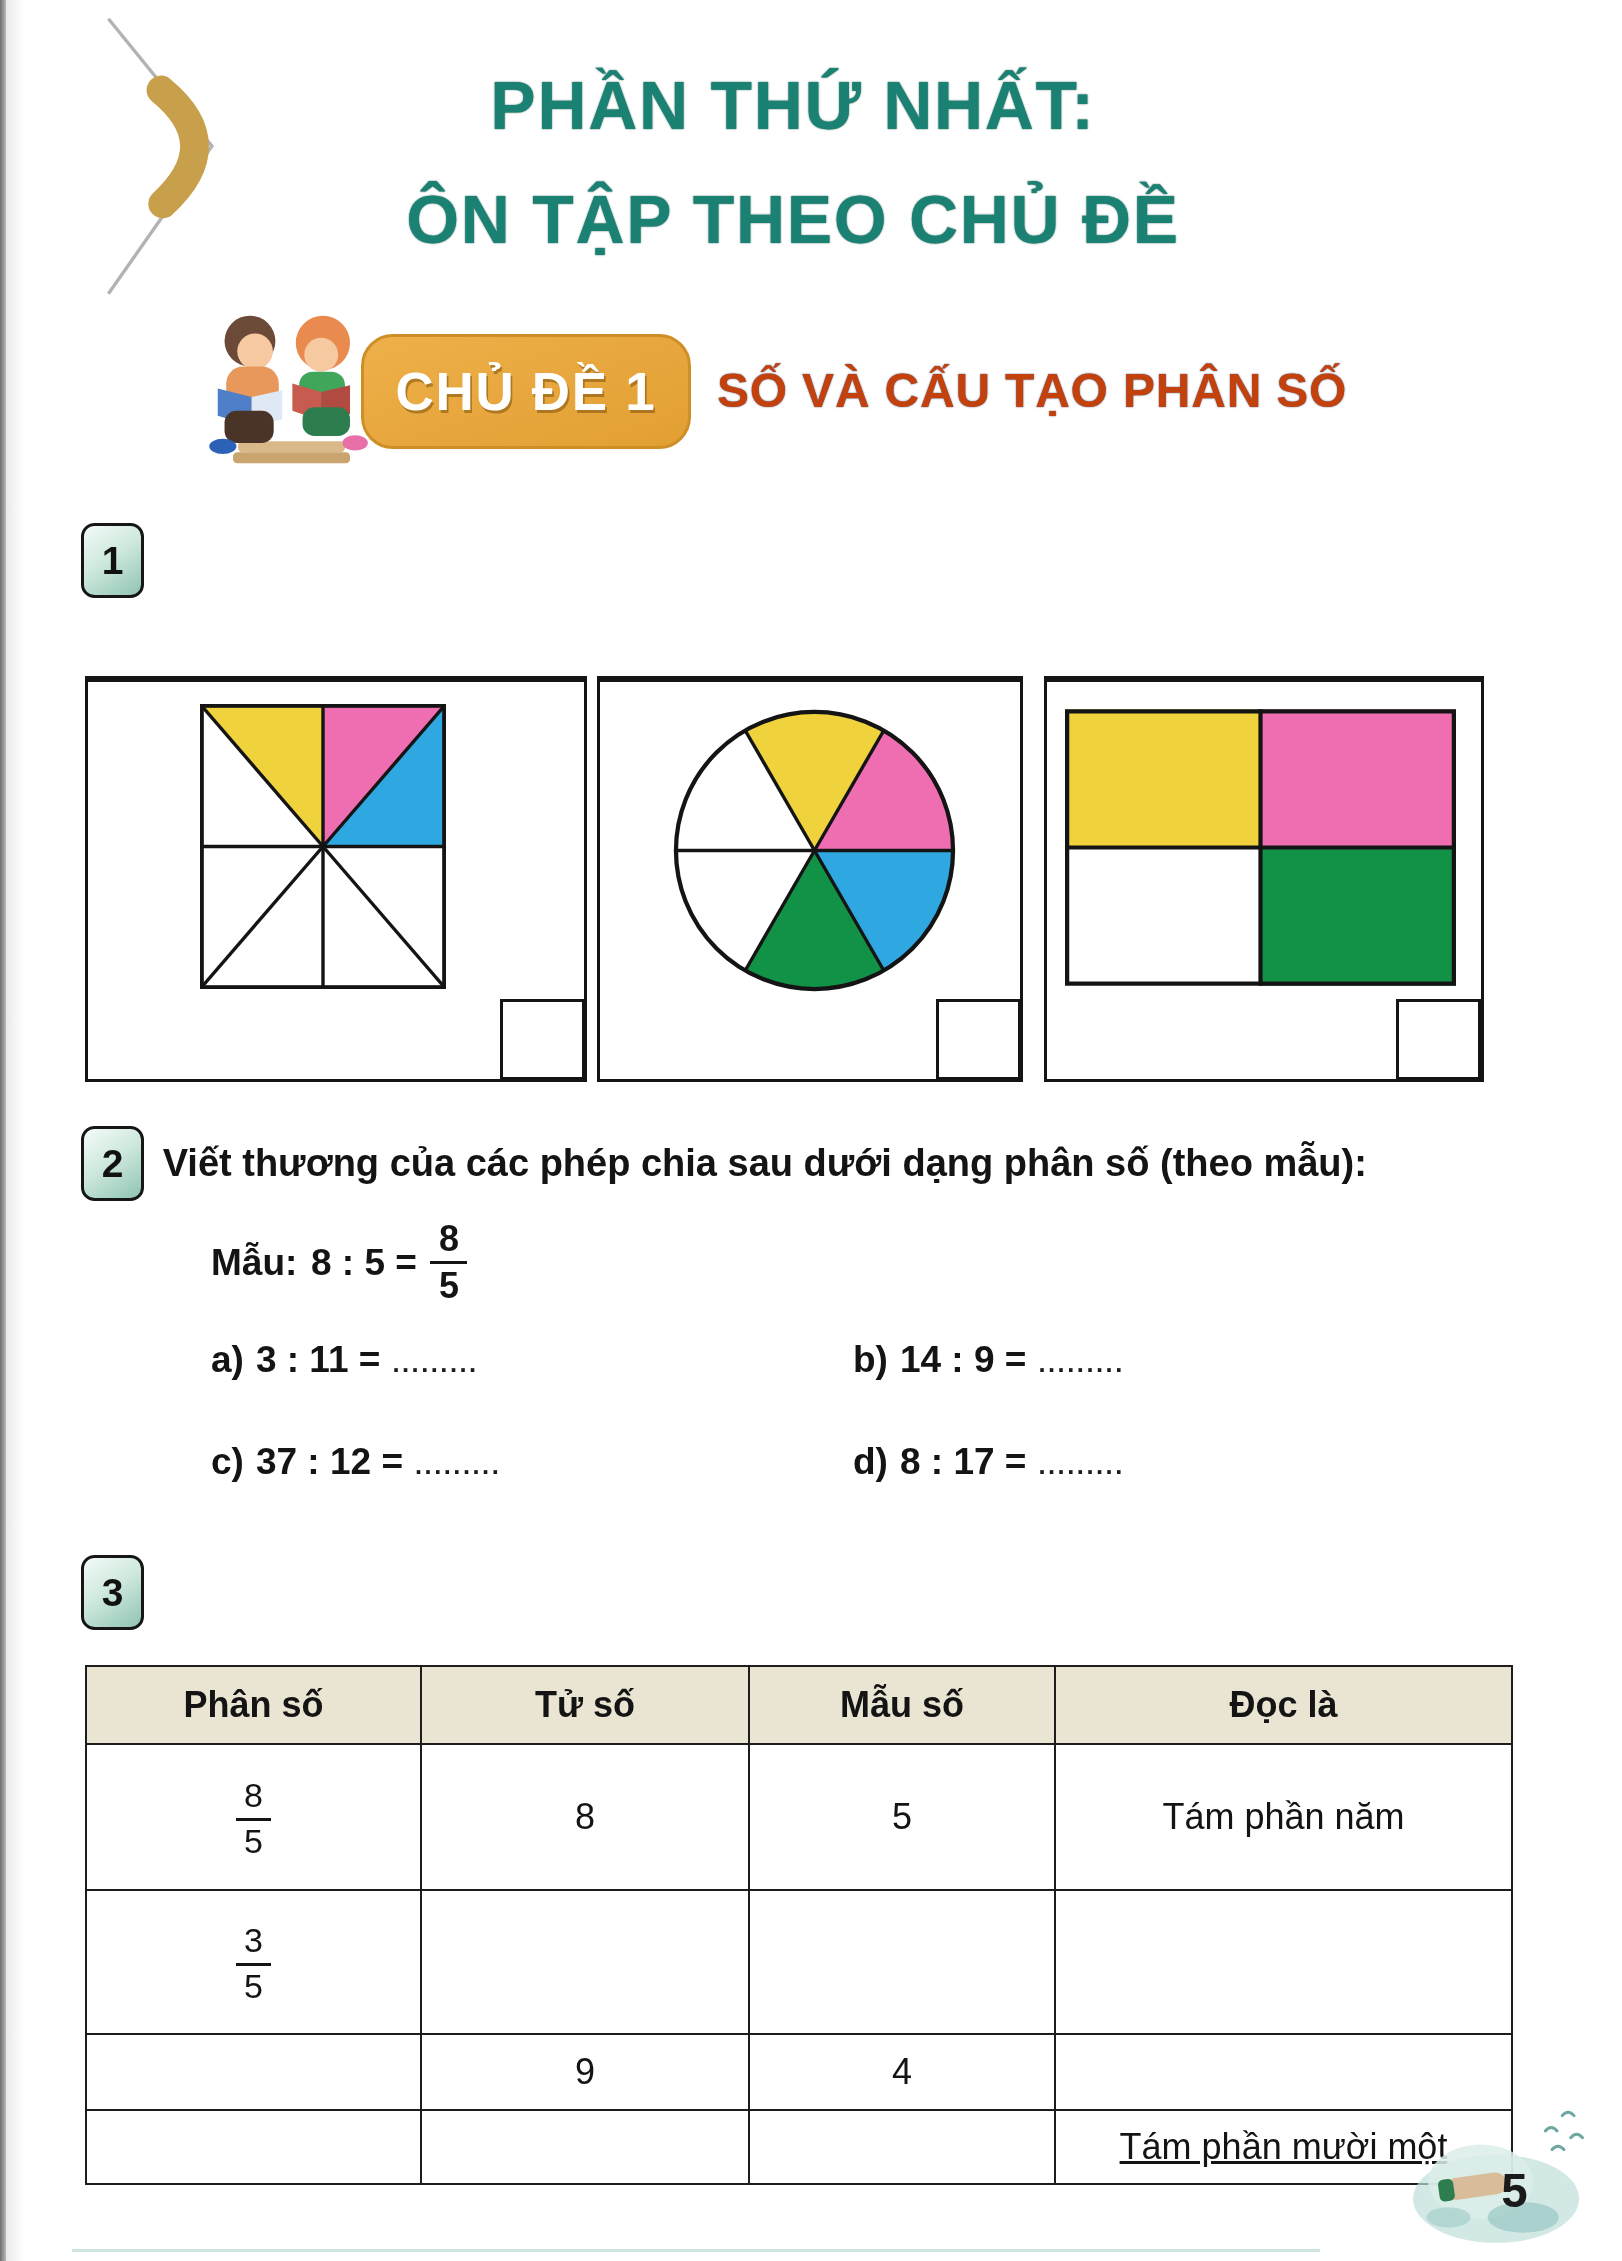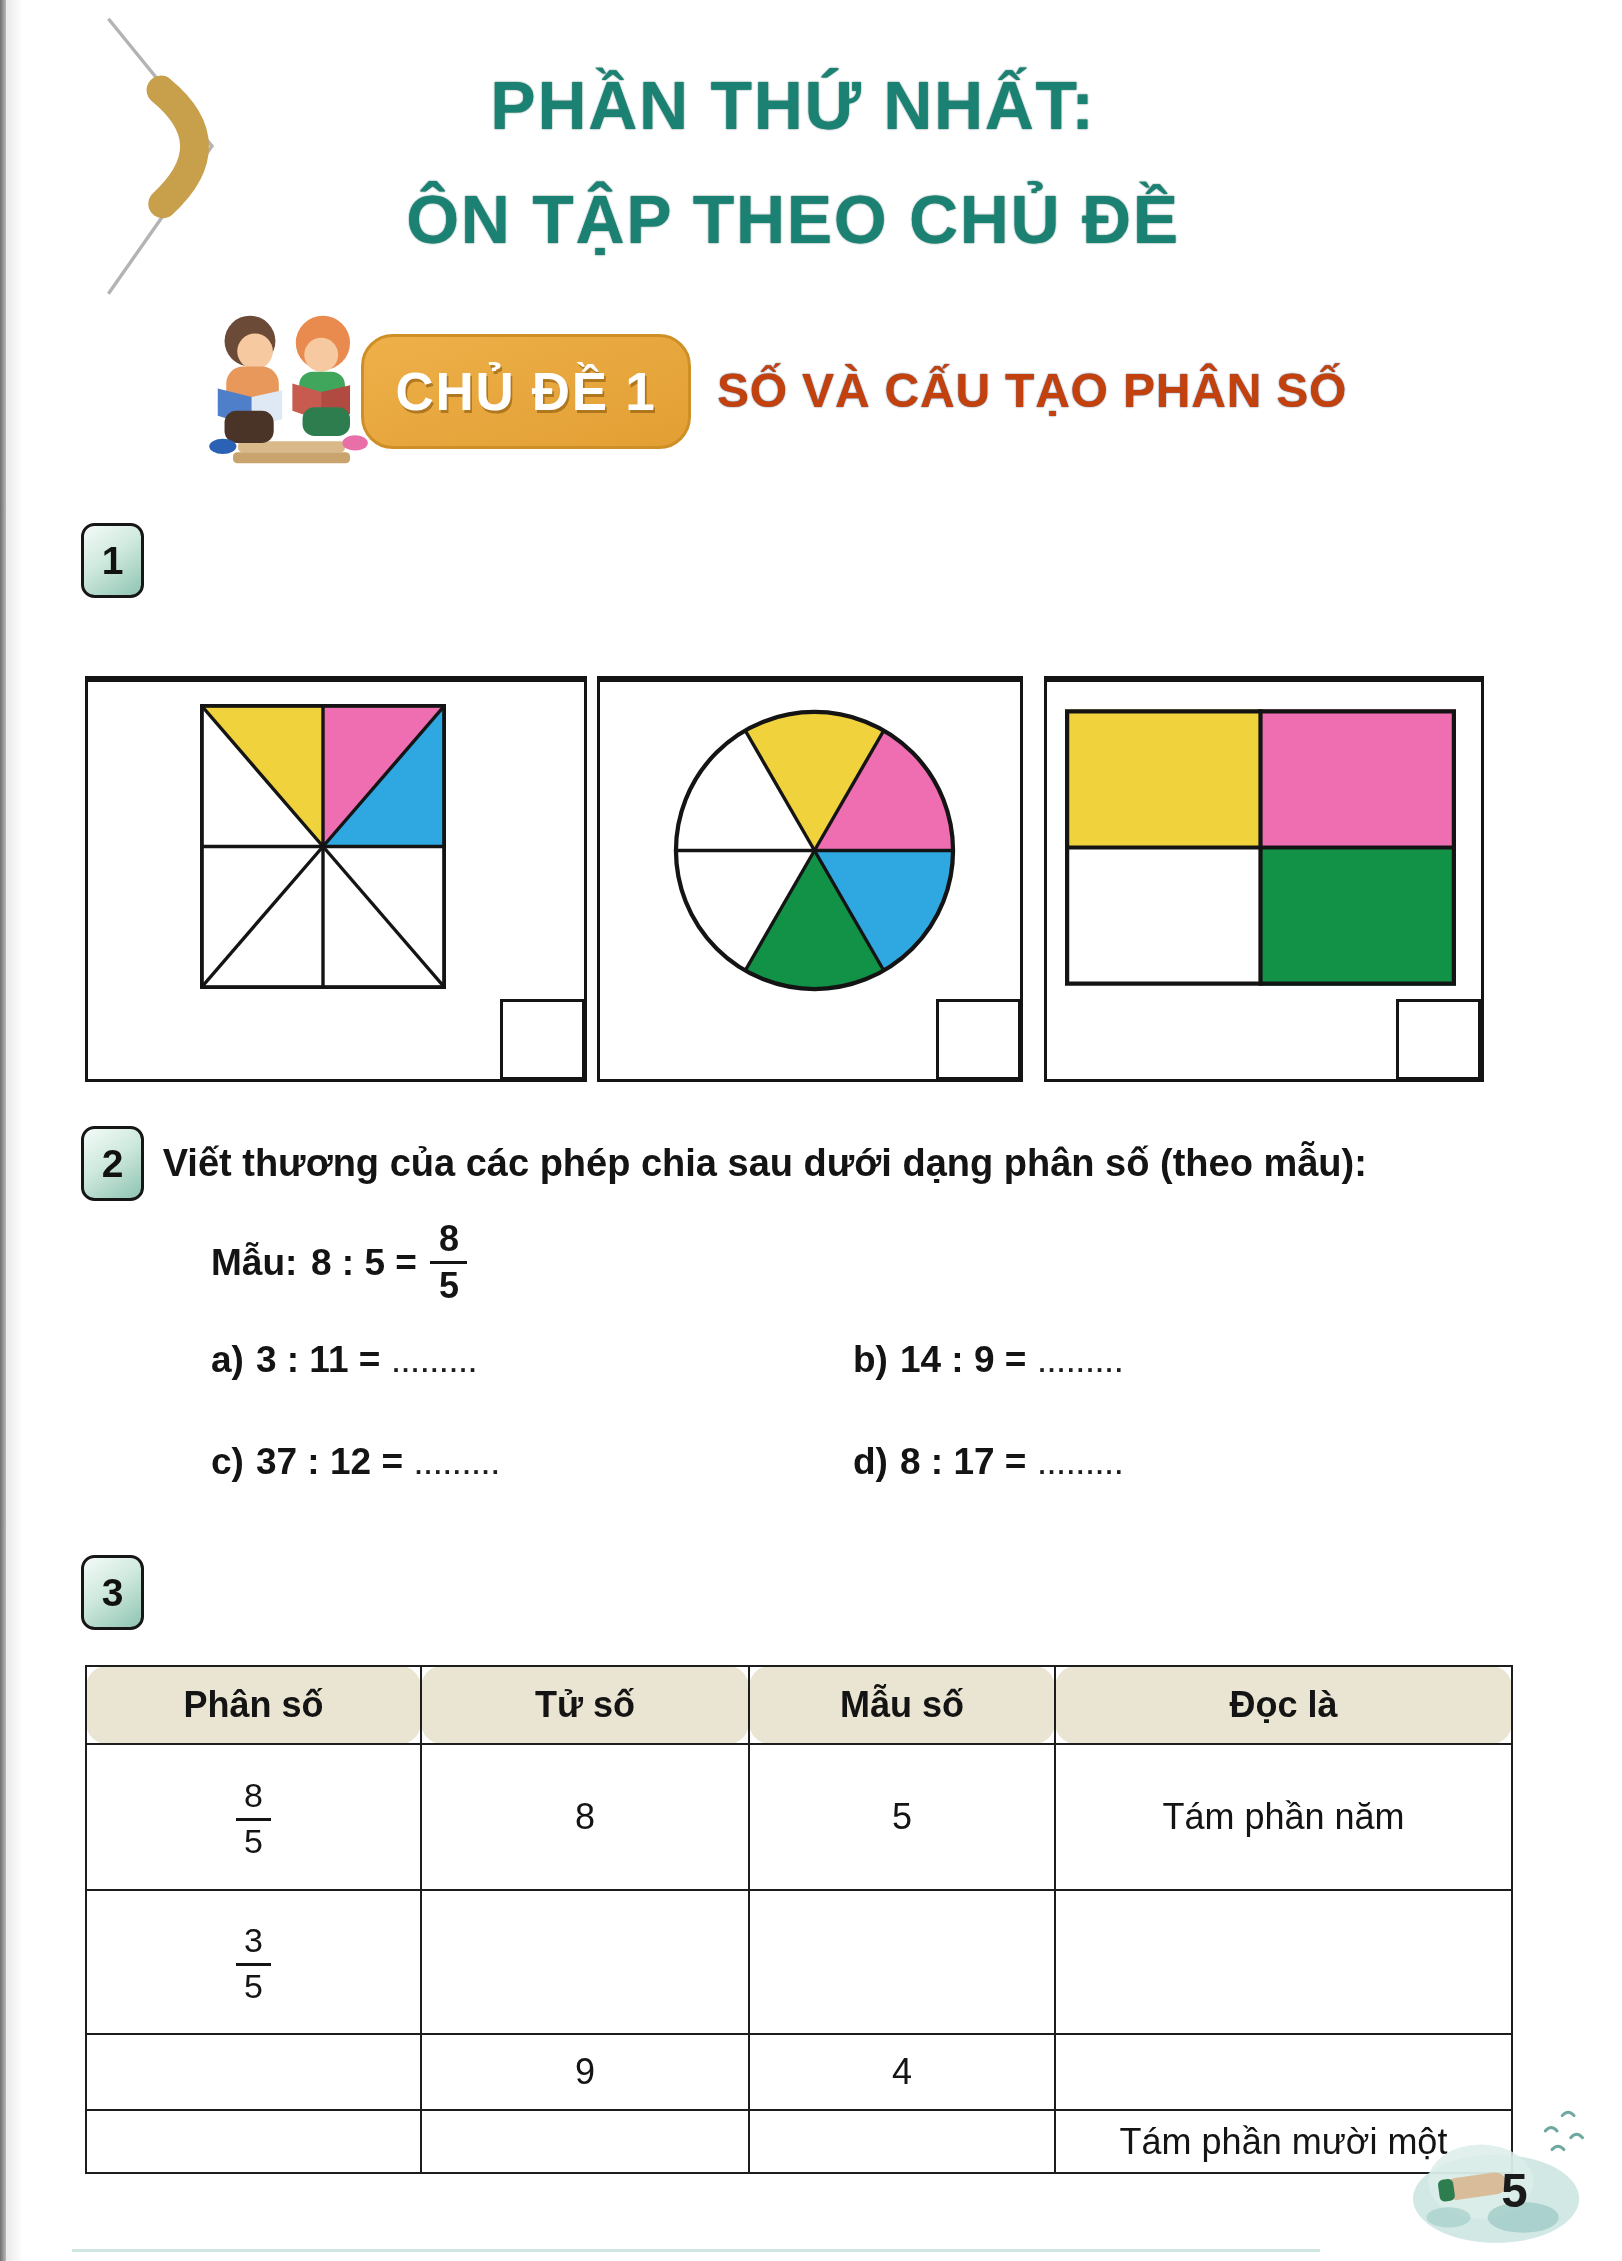--- a/index.html
+++ b/index.html
@@ -62,25 +62,25 @@
   .frac .den{padding:3.4px 8.5px 0 8.5px;}
   .sample-line .frac{font-size:36px;font-weight:700;}
 
   .div-item{position:absolute;display:flex;align-items:baseline;gap:12px;
     font-size:37px;font-weight:700;white-space:nowrap;}
   .div-item .dots{font-size:25.5px;letter-spacing:2.5px;font-weight:700;color:#1c1c1c;}
 
   table.t3{position:absolute;left:85px;top:1665px;border-collapse:collapse;table-layout:fixed;}
   table.t3 th,table.t3 td{border:2.5px solid #1d1d1d;text-align:center;vertical-align:middle;
     padding:0;box-sizing:border-box;}
-  table.t3 th{background:#eae5d2;font-size:36px;font-weight:700;border-radius:21px;}
+  table.t3 th{background:#eae5d2;font-size:36px;font-weight:700;}
   table.t3 td{font-size:36px;font-weight:400;}
   table.t3 .frac{font-size:34px;}
   tr.hrow{height:78px;} tr.r1{height:146px;} tr.r2{height:144px;}
-  tr.r3{height:76px;} tr.r4{height:63px;}
+  tr.r3{height:76px;} tr.r4{height:74px;text-decoration:underline;}
 
   .page-num-decor{position:absolute;left:1396px;top:2090px;}
 </style>
 </head>
 <body>
 
 <div class="page-edge"></div>
 <div class="page-edge-fade"></div>
 
 <svg class="chevron-decor" width="187" height="314" viewBox="0 0 220 370">

